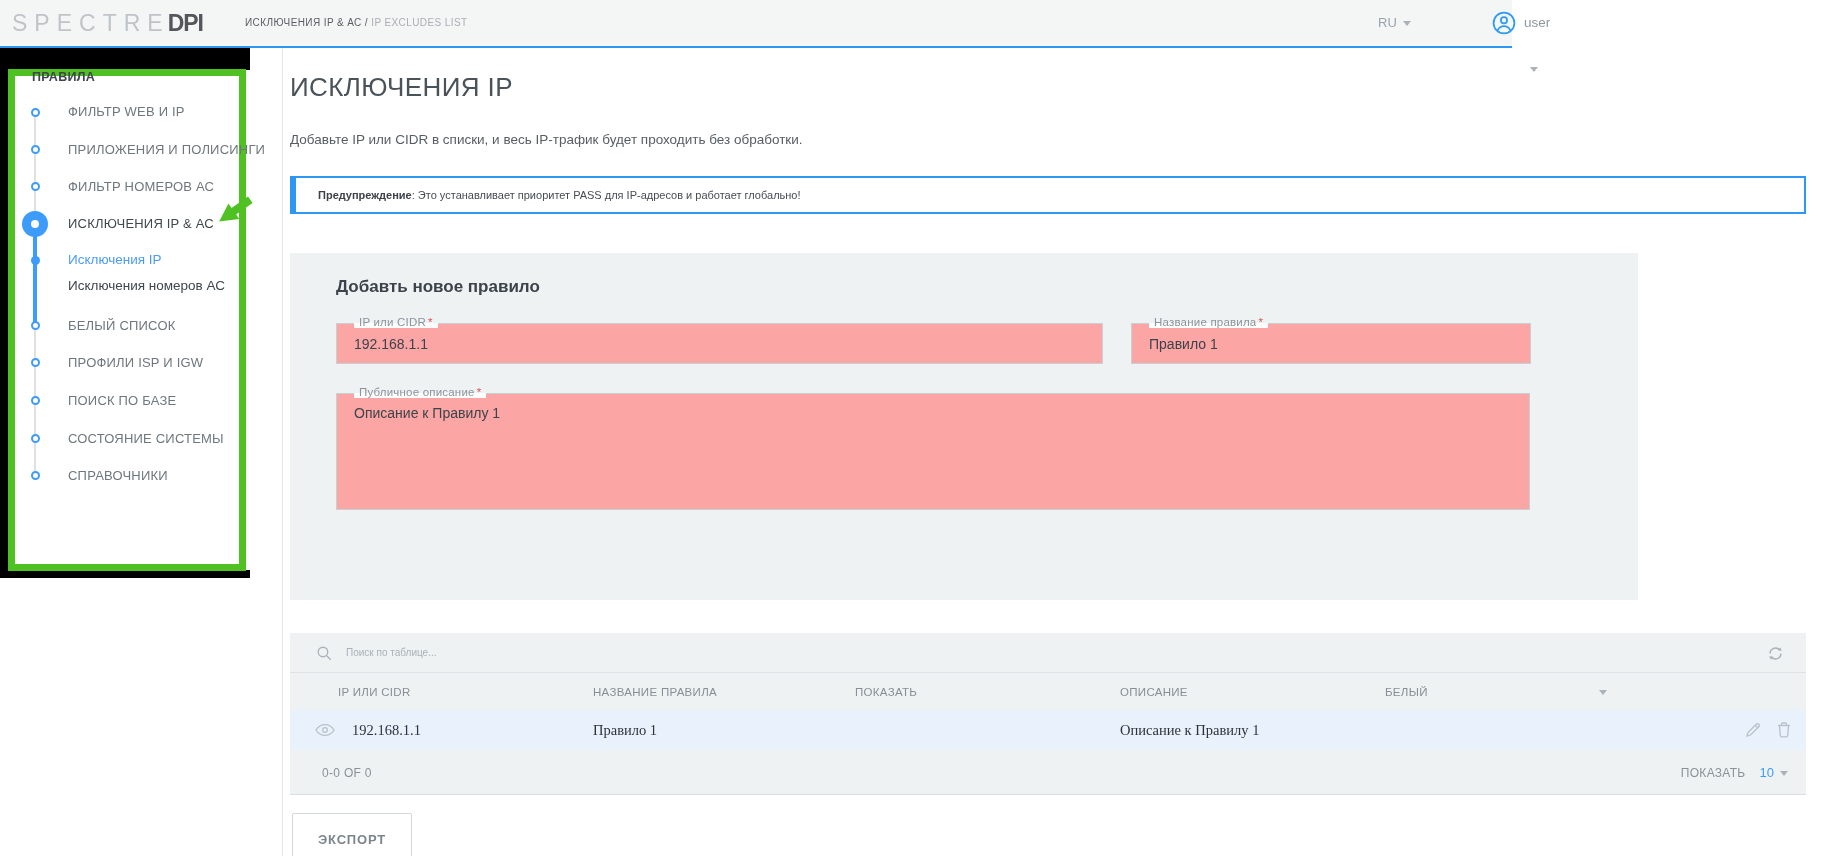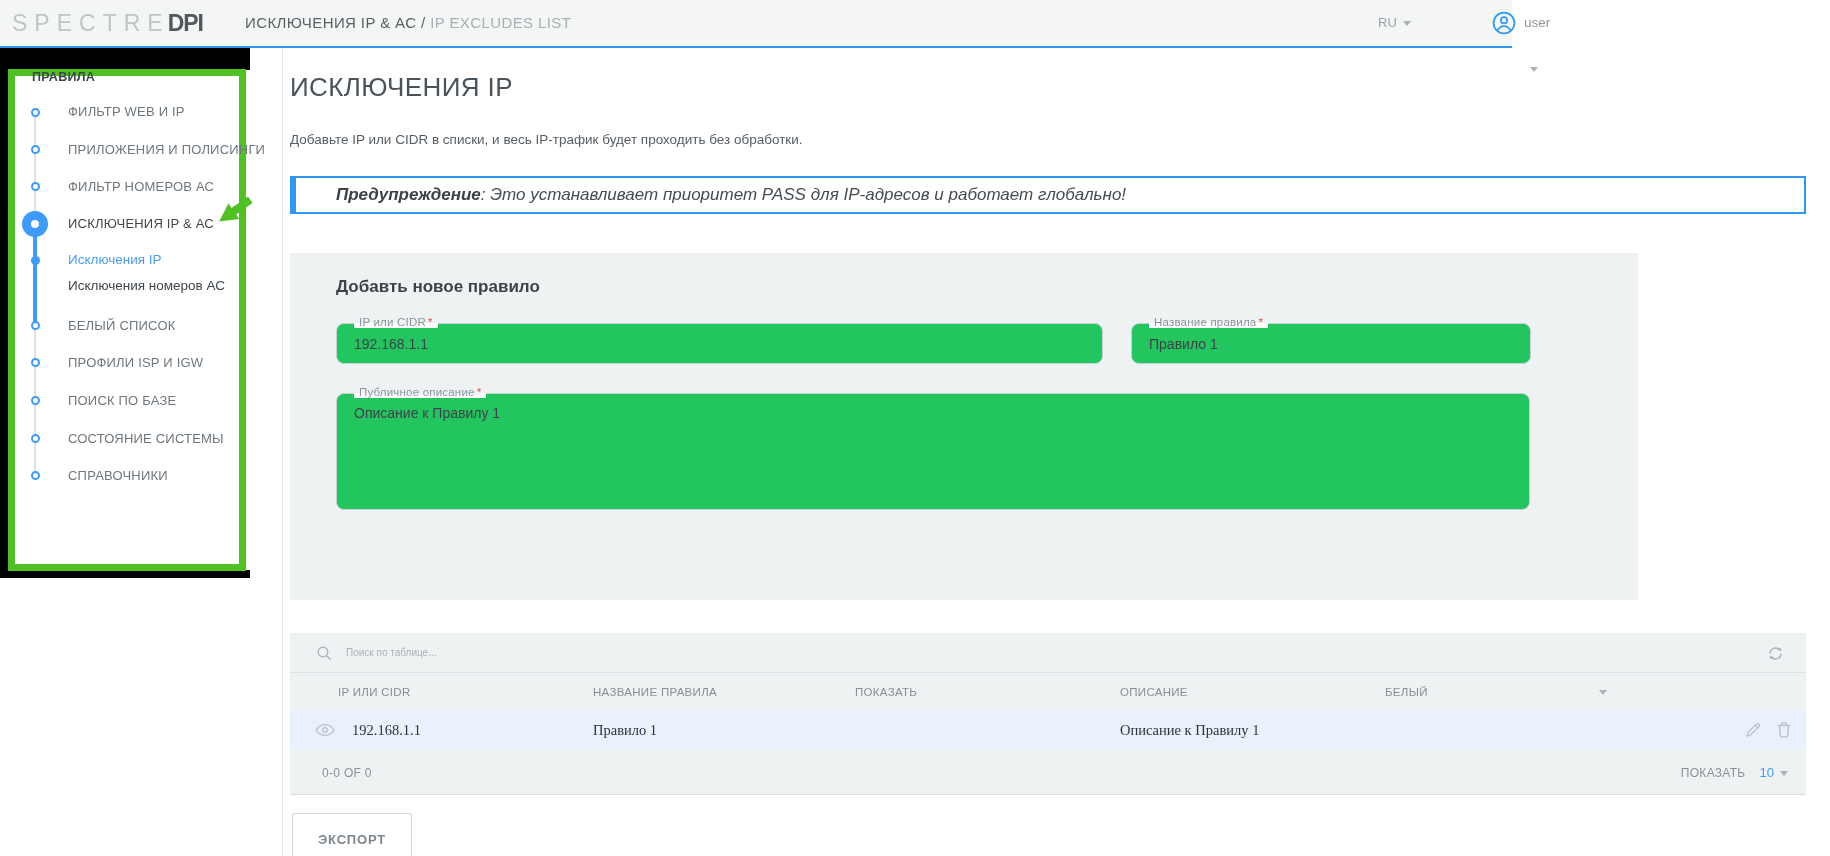--- a/index.html
+++ b/index.html
@@ -6,21 +6,21 @@
   html,body { width:1830px; height:856px; overflow:hidden; background:#fff;
     font-family:"Liberation Sans", sans-serif; position:relative; }
 
   
   .topbar { position:absolute; left:0; top:0; width:1512px; height:48px;
     background:#f4f6f6; border-bottom:2px solid #2e96f3; z-index:5; }
   .logo { position:absolute; left:12px; top:0; height:46px; line-height:46px; cursor:pointer; }
   .logo .lg1 { font-size:23px; letter-spacing:7px; color:#bfc4c8; }
   .logo .lg2 { font-size:23px; font-weight:800; color:#53575c; letter-spacing:-1px; margin-left:-2px;}
   .crumbs { position:absolute; left:245px; top:0; height:46px; line-height:46px;
-    font-size:15px; letter-spacing:.4px; }
+    font-size:10px; letter-spacing:.4px; }
   .crumbs .c1 { color:#596066; }
   .crumbs .c2 { color:#a8afb5; }
   .lang { position:absolute; left:1378px; top:0; height:46px; line-height:46px;
     font-size:13px; color:#9aa3ab; cursor:pointer; }
   .usermenu { position:absolute; left:1492px; top:0; height:46px; cursor:pointer; }
   .usermenu svg { position:absolute; left:0; top:11px; }
   .usermenu .uname { position:absolute; left:32px; top:0; line-height:46px;
     font-size:13.5px; color:#8f979e; }
   .caret { display:inline-block; width:0; height:0; border-left:4px solid transparent;
     border-right:4px solid transparent; border-top:5px solid #aab3b9;
@@ -53,26 +53,26 @@
   .nav-item.active { color:#40474e; }
   .nav-sub { font-size:13.5px; color:#3f464d; letter-spacing:0; }
   .nav-sub.sub-active { color:#4a9df5; }
 
   
   .page-title { position:absolute; left:290px; top:72px; font-size:26px; font-weight:400;
     color:#4a525a; letter-spacing:.4px; }
   .page-desc { position:absolute; left:290px; top:132px; font-size:13.5px; color:#565e64; }
   .warnbox { position:absolute; left:290px; top:176px; width:1516px; height:38px;
     border:2px solid #2e96f3; border-left-width:6px; display:flex; align-items:center;
-    padding-left:40px; font-size:17px; color:#454c52; background:#fff;font-style:italic; }
+    padding-left:22px; font-size:11px; color:#454c52; background:#fff; }
   .warnbox b { color:#3c4248; }
 
   .panel { position:absolute; left:290px; top:253px; width:1348px; height:347px; background:#eef2f2; }
   .panel-title { position:absolute; left:46px; top:24px; font-size:17px; font-weight:bold; color:#3c434a; }
-  .field { position:absolute; border:1px solid #c7d0d5; border-radius:8px; background:#22c55e; }
+  .field { position:absolute; border:1px solid #c7d0d5; border-radius:0; background:#fca5a5; }
   .field .flabel { position:absolute; top:-8px; left:17px; padding:0 5px; font-size:11.5px;
     color:#8b949b; letter-spacing:.2px; white-space:nowrap;
     background:linear-gradient(#eef2f2 55%, #fdfdfd 55%); }
   .field .req { color:#e05252; margin-left:2px; }
   .field input, .field textarea { position:absolute; left:17px; top:0; width:calc(100% - 34px);
     height:100%; border:none; outline:none; background:transparent; font-size:14px; color:#3c434a;
     font-family:"Liberation Sans", sans-serif; resize:none; }
   .field textarea { top:11px; height:calc(100% - 22px); }
   .f-ip   { left:46px;  top:70px;  width:767px;  height:41px; }
   .f-name { left:841px; top:70px;  width:400px;  height:41px; }

